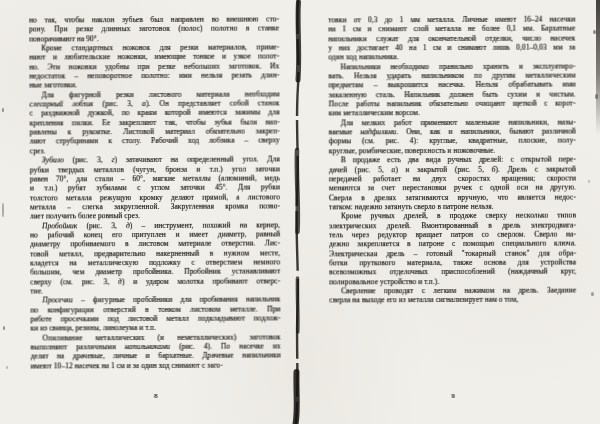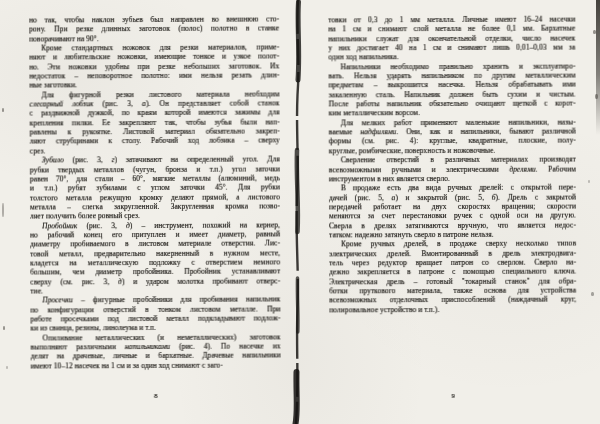--- a/index.html
+++ b/index.html
@@ -121,41 +121,40 @@
         <div class="line"><span>После работы напильник обязательно очищают щеткой с корот-</span></div>
         <div class="line last"><span>ким металлическим ворсом.</span></div>
       </div>
       <div class="para indent">
         <div class="line"><span>Для мелких работ применяют маленькие напильники, назы-</span></div>
         <div class="line"><span>ваемые </span><i>надфилями</i><span>. Они, как и напильники, бывают различной</span></div>
         <div class="line"><span>формы (см. рис. 4): круглые, квадратные, плоские, полу-</span></div>
         <div class="line last"><span>круглые, ромбические, поверхность и ножовочные.</span></div>
       </div>
       <div class="para indent">
-        <div class="line"><span>Сверление отверстий в различных материалах производят</span></div>
-        <div class="line"><span>всевозможными ручными и электрическими </span><i>дрелями</i><span>. Рабочим</span></div>
-        <div class="line last"><span>инструментом в них является сверло.</span></div>
-      </div>
-      <div class="para indent">
         <div class="line"><span>В продаже есть два вида ручных дрелей: с открытой пере-</span></div>
         <div class="line"><span>дачей (рис. 5, </span><i>а</i><span>) и закрытой (рис. 5, </span><i>б</i><span>). Дрель с закрытой</span></div>
         <div class="line"><span>передачей работает на двух скоростях вращения; скорости</span></div>
         <div class="line"><span>меняются за счет перестановки ручек с одной оси на другую.</span></div>
         <div class="line"><span>Сверла в дрелях затягиваются вручную, что является недос-</span></div>
         <div class="line last"><span>татком: надежно затянуть сверло в патроне нельзя.</span></div>
       </div>
       <div class="para indent">
         <div class="line"><span>Кроме ручных дрелей, в продаже сверху несколько типов</span></div>
         <div class="line"><span>электрических дрелей. Вмонтированный в дрель электродвига-</span></div>
         <div class="line"><span>тель через редуктор вращает патрон со сверлом. Сверло на-</span></div>
         <div class="line"><span>дежно закрепляется в патроне с помощью специального ключа.</span></div>
         <div class="line"><span>Электрическая дрель – готовый "токарный станок" для обра-</span></div>
         <div class="line"><span>ботки пруткового материала, также основа для устройства</span></div>
         <div class="line"><span>всевозможных отделочных приспособлений (наждачный круг,</span></div>
         <div class="line last"><span>полировальное устройство и т.п.).</span></div>
+      </div>
+      <div class="para indent">
+        <div class="line"><span>Сверление проводят с легким нажимом на дрель. Заедание</span></div>
+        <div class="line last"><span>сверла на выходе его из металла сигнализирует нам о том,</span></div>
       </div>
     </div>
   <div class="pagenum">9</div>
 </div>
 
 <svg class="gutter" width="20" height="424" viewBox="0 0 20 424">
   <path d="M10,0 C8,30 12,60 9.5,95 C8,130 11,160 9,200 C7.5,240 11,270 9.5,310 C8,345 11,380 8,424" stroke="#1b1916" stroke-width="2.4" fill="none" opacity="0.85" stroke-dasharray="34 5 26 7 44 4 30 6 50 5 60 8 80 4"></path>
   <path d="M10.5,2 C9,25 12,50 10,80" stroke="#171513" stroke-width="5" fill="none" opacity="0.8" stroke-linecap="round"></path>
   <path d="M9,150 C8,180 11,205 9.5,232" stroke="#171513" stroke-width="4.5" fill="none" opacity="0.75" stroke-linecap="round"></path>
   <path d="M9.5,278 C9,300 10.5,315 9.8,332" stroke="#1a1816" stroke-width="3.5" fill="none" opacity="0.7" stroke-linecap="round"></path>

